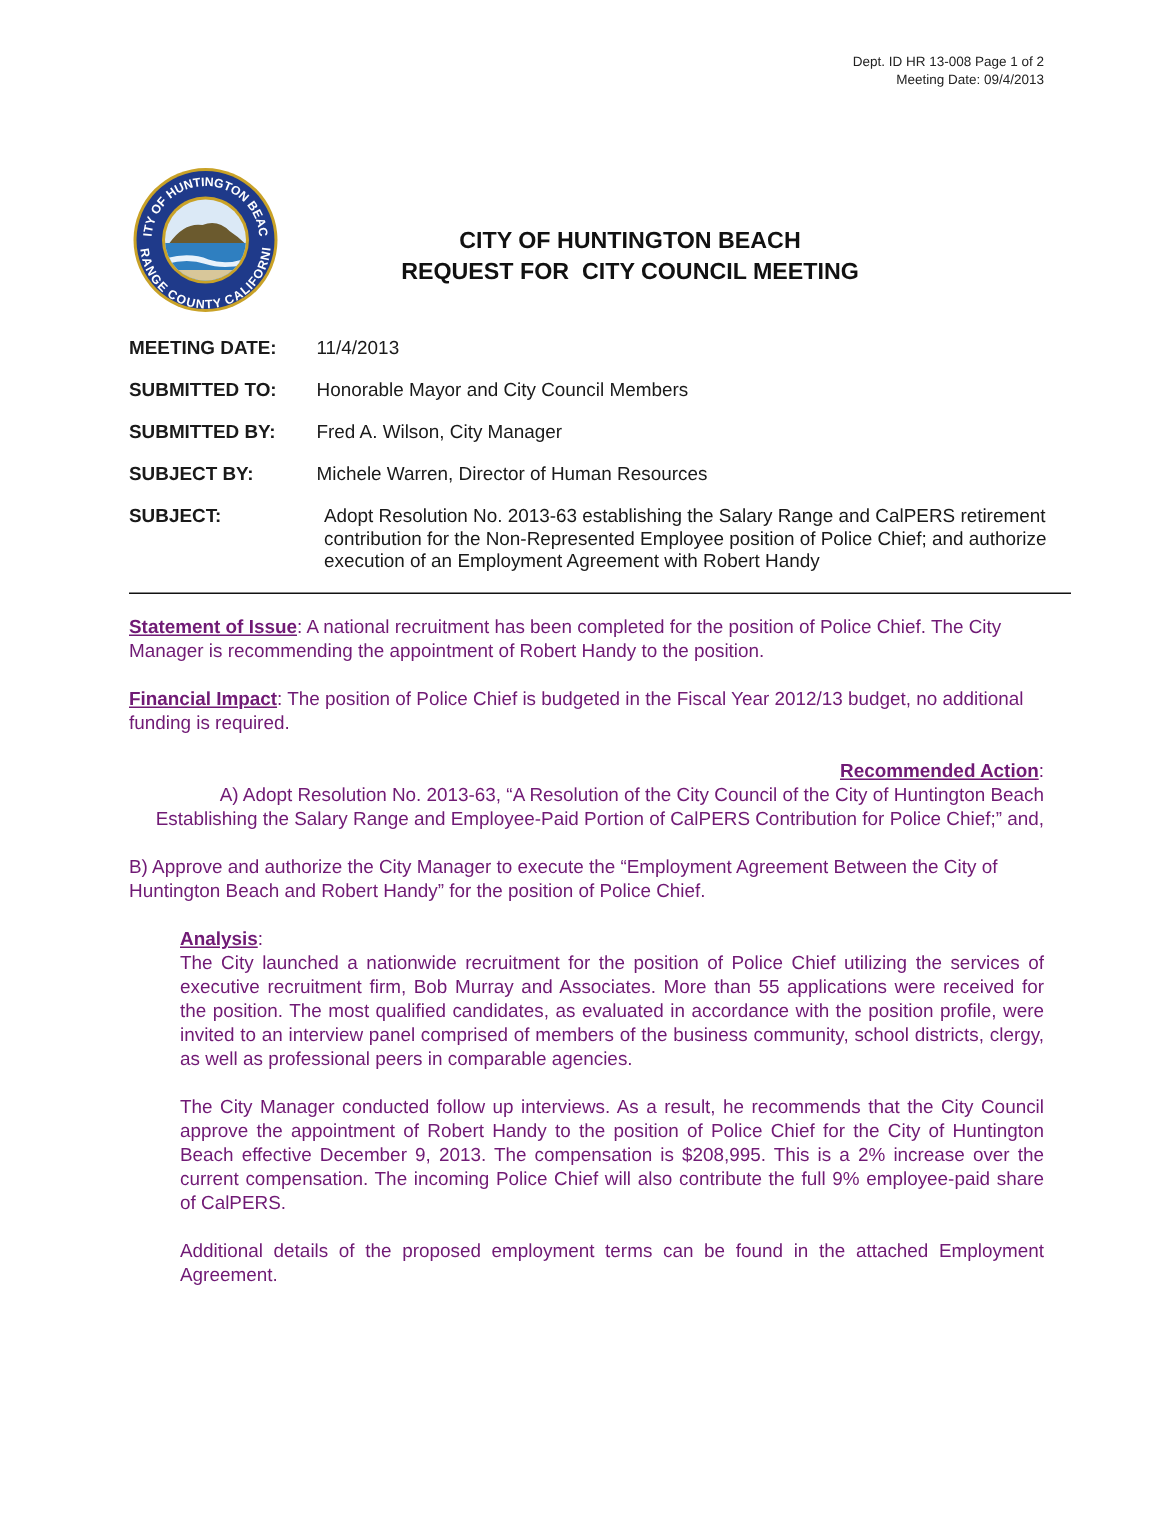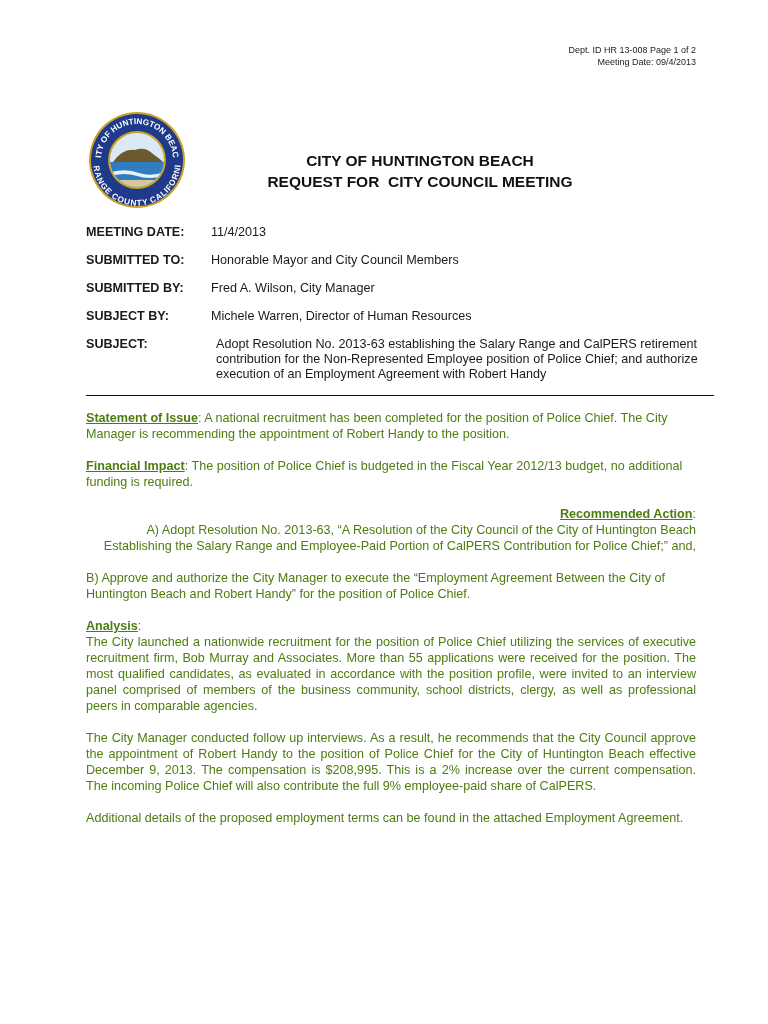--- a/index.html
+++ b/index.html
@@ -1,43 +1,43 @@
 <!DOCTYPE html>
 <html><head>
 <meta charset="utf-8">
 <style>
   html, body { margin: 0; padding: 0; background: #ffffff; }
   body {
     width: 768px; height: 1024px; position: relative; overflow: hidden;
     font-family: "Liberation Sans", sans-serif; color: #1a1a1a;
   }
   .header-meta {
-    position: absolute; right: 72px; top: 44px; text-align: right;
+    position: absolute; right: 72px; top: 35px; text-align: right;
     font-size: 9px; line-height: 12px; color: #222;
   }
   .seal {
     position: absolute; left: 87px; top: 110px; width: 100px; height: 100px;
   }
   .title-block {
     position: absolute; left: 200px; top: 150px; width: 440px; text-align: center;
     font-weight: bold; font-size: 15.5px; line-height: 21px; color: #111;
   }
   .meta-table { position: absolute; left: 86px; top: 225px; width: 628px; }
   .meta-row { display: flex; font-size: 12.6px; line-height: 15px; margin-bottom: 13px; }
   .meta-row .lbl { width: 125px; font-weight: bold; flex-shrink: 0; }
   .meta-row .val { width: 498px; }
   .meta-row.subject { margin-bottom: 12px; justify-content: space-between; }
   .rule { position: absolute; left: 86px; top: 395px; width: 628px; height: 1px; background: #111; }
   .body-text {
     position: absolute; left: 86px; top: 410px; width: 610px;
-    font-size: 12.6px; line-height: 16px; color: #4d7c0f;
+    font-size: 12.6px; line-height: 16px; color: #701a75;
   }
   .para { margin: 0 0 16px 0; }
   .hdr { font-weight: bold; text-decoration: underline; }
-  .justify { text-align: justify; }
+  .justify { text-align: justify; margin-left: 34px; }
 </style>
 </head>
 <body>
 
 <div class="header-meta">
   <div>Dept. ID HR 13-008 Page 1 of 2</div>
   <div>Meeting Date: 09/4/2013</div>
 </div>
 
 <div class="seal">

